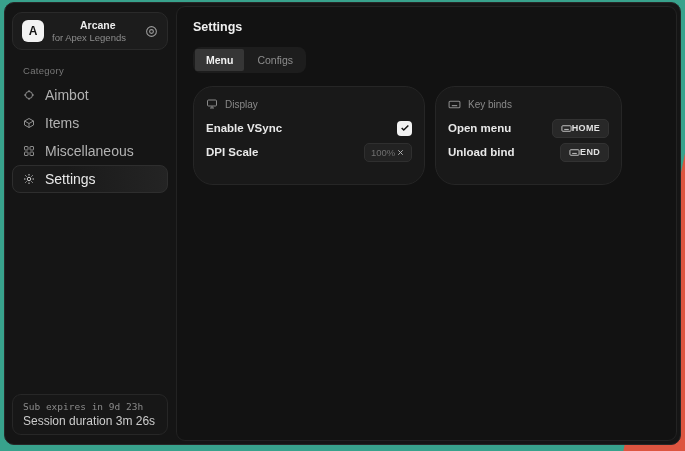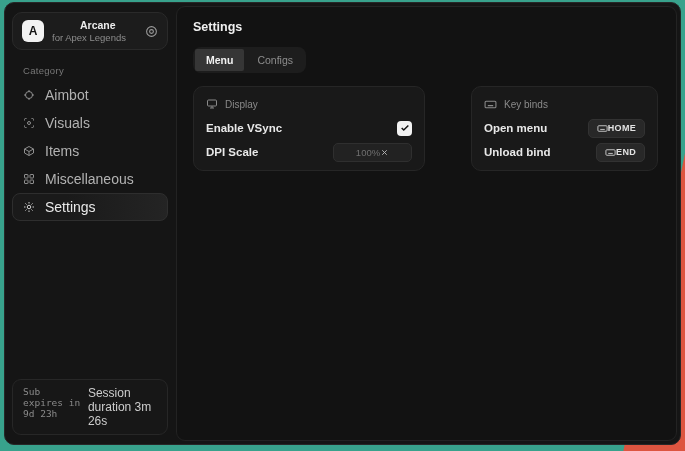--- a/index.html
+++ b/index.html
@@ -35,52 +35,52 @@
     padding:0 10px; border-radius:8px; border:1px solid transparent;
     color:#b2b2b2; font-size:14px; cursor:pointer; }
   .nav-item .ic { color:#8f8f8f; }
   .nav-item.active { border-color:#2e2e2e; color:#e9e9e9;
     background:linear-gradient(90deg, #1a1a1a 35%, #242424 100%); }
   .nav-item.active .ic { color:#d0d0d0; }
 
   .sidebar-spacer { flex:1; }
 
   .status-card { border:1px solid #272727; border-radius:9px; padding:6px 10px;
-    display:flex; gap:2px; background:#171717; }
+    display:flex; flex-direction:column; gap:2px; background:#171717; }
   .status-line1 { font-family:"DejaVu Sans Mono", monospace; font-size:9.5px; color:#8a8a8a; }
   .status-line2 { font-size:12px; color:#cccccc; }
 
   
   .main-panel { flex:1; margin:3px 3px 3px 1px; background:#121212;
     border:1px solid #232323; border-radius:9px; padding:13px 16px; }
 
   .page-title { font-size:12.5px; font-weight:bold; color:#f0f0f0; }
 
   .tabs { display:inline-flex; margin-top:13px; background:#1d1d1d; border-radius:8px;
     padding:2px; gap:2px; }
   .tab { padding:5px 11px; border-radius:2px; font-size:10.5px; color:#8d8d8d; cursor:pointer; }
   .tab.active { background:#363636; color:#f2f2f2; font-weight:bold; }
 
   .cards-row { display:flex; gap:10px; margin-top:13px; align-items:flex-start; }
-  .card { background:#191919; border:1px solid #262626; border-radius:10px;
-    padding:9px 12px 6px 12px; }
+  .card { background:#191919; border:1px solid #262626; border-radius:20px;
+    padding:9px 12px 20px 12px; }
   .card.display  { width:232px; }
-  .card.keybinds { width:187px;margin-left:36px; }
+  .card.keybinds { width:187px; }
   .card-header { display:flex; align-items:center; gap:7px; color:#8a8a8a;
     font-size:10px; margin-bottom:4px; height:16px; }
   .card-row { display:flex; align-items:center; justify-content:space-between;
     height:24px; }
   .row-label { font-size:11.5px; font-weight:600; color:#e8e8e8; }
 
   .checkbox { width:15px; height:15px; background:#f2f2f2; border-radius:4px;
     display:flex; align-items:center; justify-content:center; cursor:pointer; }
   .checkbox svg { color:#141414; }
 
-  .input-pill { width:79px; height:19px; background:#222222; border:1px solid #2f2f2f;
-    border-radius:5px; display:flex; align-items:center; justify-content:center;
+  .input-pill { width:48px; height:19px; background:#222222; border:1px solid #2f2f2f;
+    border-radius:5px; display:flex; align-items:center; justify-content:space-between;
     padding:0 6px; cursor:text; }
   .input-value { font-size:9.5px; color:#6f6f6f; }
   .clear-btn { display:flex; color:#b5b5b5; cursor:pointer; }
 
   .key-chip { display:flex; align-items:center; background:#282828;
     border:1px solid #323232; border-radius:5px; padding:3px 8px; cursor:pointer;
     color:#e2e2e2; }
   .key-chip .ic { color:#cfcfcf; }
   .key-label { font-size:9px; font-weight:bold; letter-spacing:.3px; }
 
@@ -120,32 +120,20 @@
               <circle cx="12" cy="12" r="7"></circle>
                 <line x1="12" y1="2" x2="12" y2="6"></line>
                 <line x1="12" y1="18" x2="12" y2="22"></line>
                 <line x1="2" y1="12" x2="6" y2="12"></line>
                 <line x1="18" y1="12" x2="22" y2="12"></line>
             </svg>
           </span>
           <span>Aimbot</span>
         </div>
 
-        <div class="nav-item">
-          <span class="ic">
-            <svg width="12" height="12" viewBox="0 0 24 24" fill="none" stroke="currentColor" stroke-width="2">
-              <path d="M3 7V5a2 2 0 0 1 2-2h2"></path>
-                <path d="M17 3h2a2 2 0 0 1 2 2v2"></path>
-                <path d="M21 17v2a2 2 0 0 1-2 2h-2"></path>
-                <path d="M7 21H5a2 2 0 0 1-2-2v-2"></path>
-                <circle cx="12" cy="12" r="3"></circle>
-            </svg>
-          </span>
-          <span>Visuals</span>
-        </div>
 
         <div class="nav-item">
           <span class="ic">
             <svg width="12" height="12" viewBox="0 0 24 24" fill="none" stroke="currentColor" stroke-width="2">
               <path d="M21 8l-9-5-9 5v8l9 5 9-5V8z"></path>
                 <path d="M3 8l9 5 9-5"></path>
                 <line x1="12" y1="13" x2="12" y2="21"></line>
             </svg>
           </span>
           <span>Items</span>

